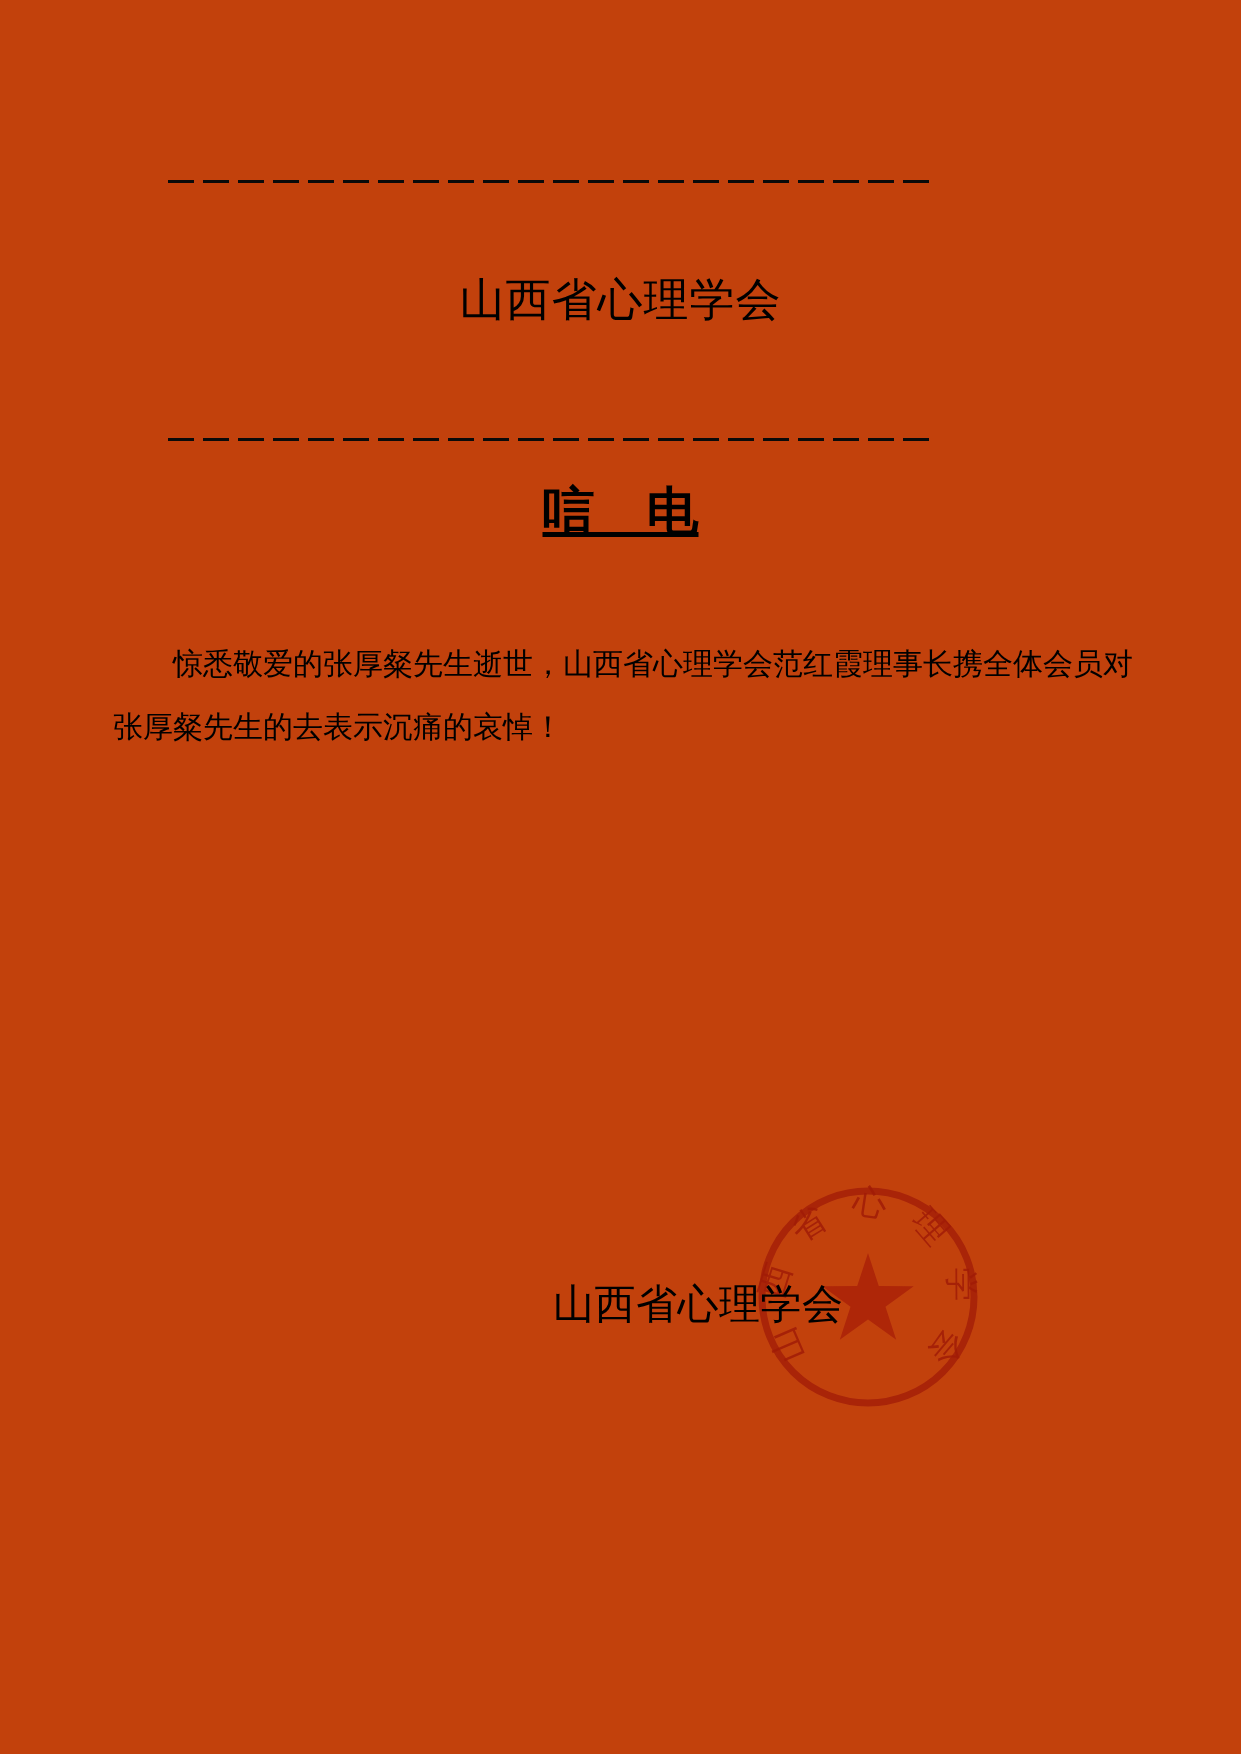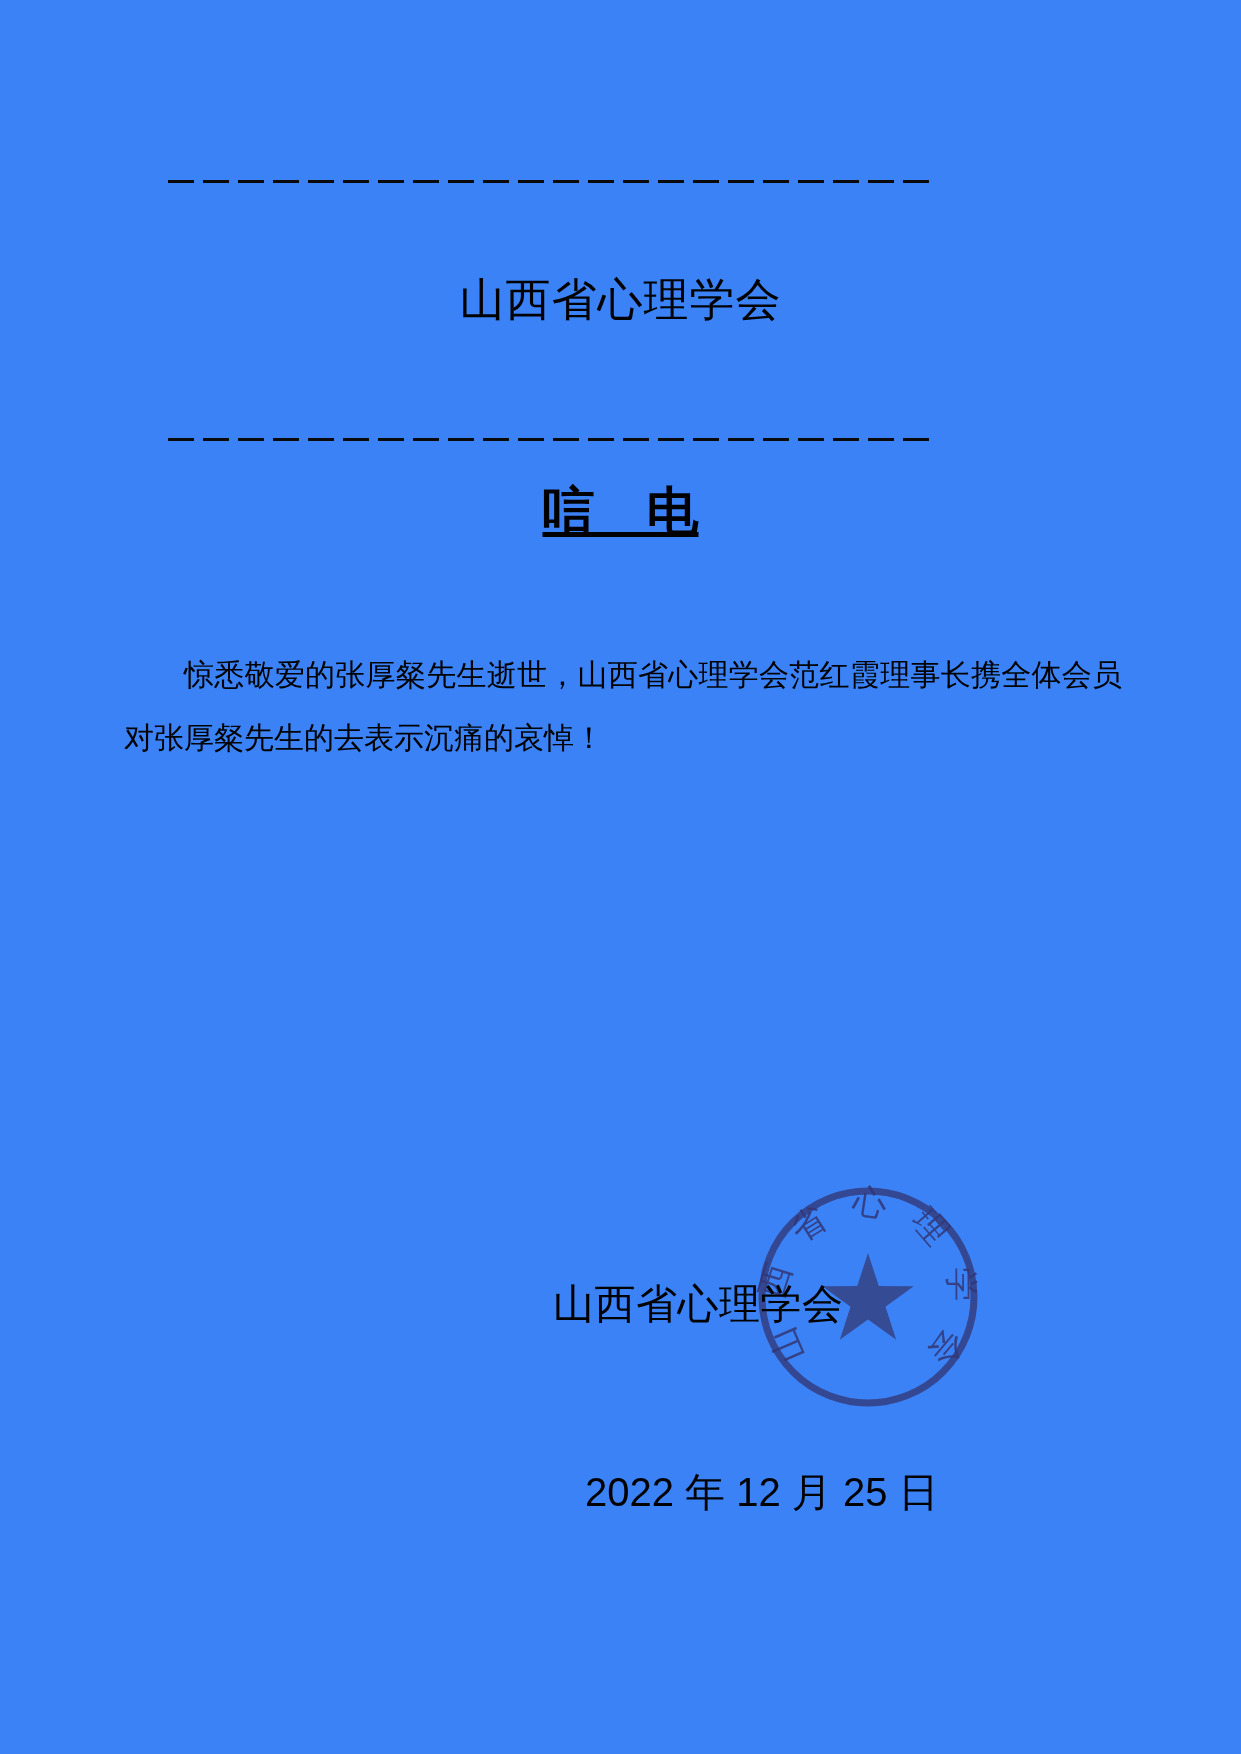--- a/index.html
+++ b/index.html
@@ -1,19 +1,19 @@
 <!DOCTYPE html>
 <html><head>
 <meta charset="utf-8">
 <style>
   html,body { margin:0; padding:0; background:#ffffff; }
   #page {
     position:relative;
     width:1241px; height:1754px;
-    background:#3b82f6;
+    background:#c2410c;
     overflow:hidden;
     font-family:"Liberation Serif", serif;
     color:#000;
   }
   .sep {
     position:absolute;
     left:168px; width:768px; height:3px;
     background:repeating-linear-gradient(90deg, #0a0a0a 0 26px, transparent 26px 35px);
   }
   .sep.first  { top:180px; }
@@ -33,21 +33,21 @@
     font-family:"Liberation Sans", sans-serif;
     text-decoration:underline;
   }
   .body-text {
     position:absolute; left:113px; top:632px; width:1020px;
     font-size:30px; line-height:63px;
     text-align:justify;
     word-break:break-all;
     font-family:"Liberation Serif", serif;
   }
-  .body-text p { margin:11px; }
+  .body-text p { margin:0; }
   .body-text p.sp1 { margin-top:18px; }
   .body-text p.sp2 { margin-top:6px; }
   .body-text .b { font-weight:bold; }
   .sig-org {
     position:absolute; left:553px; top:1280px;
     font-size:41px; line-height:1.2;
     letter-spacing:0.5px;
     font-family:"Liberation Serif", serif;
   }
   .seal {
@@ -85,15 +85,14 @@
     <circle cx="112" cy="112" r="106" fill="none" stroke="#d0596a" stroke-width="7" opacity="0.8"></circle>
     <defs>
       <path id="sealArc" d="M 61.5,176.6 A 82,82 0 1 1 162.5,176.6" fill="none"></path>
     </defs>
     <text font-size="34" fill="#cf5566" opacity="0.85" font-family="Liberation Serif, serif" letter-spacing="24">
       <textPath href="#sealArc" startOffset="12">山西省心理学会</textPath>
     </text>
     <polygon points="112,68 122.8,101.1 157.7,101.2 129.5,121.7 140.2,154.8 112,134.4 83.8,154.8 94.5,121.7 66.3,101.2 101.2,101.1" fill="#d9646f" opacity="0.8"></polygon>
   </svg>
 
-  <div class="date-line">2022 年 12 月 25 日</div>
 
 </div>
 
 </body></html>

